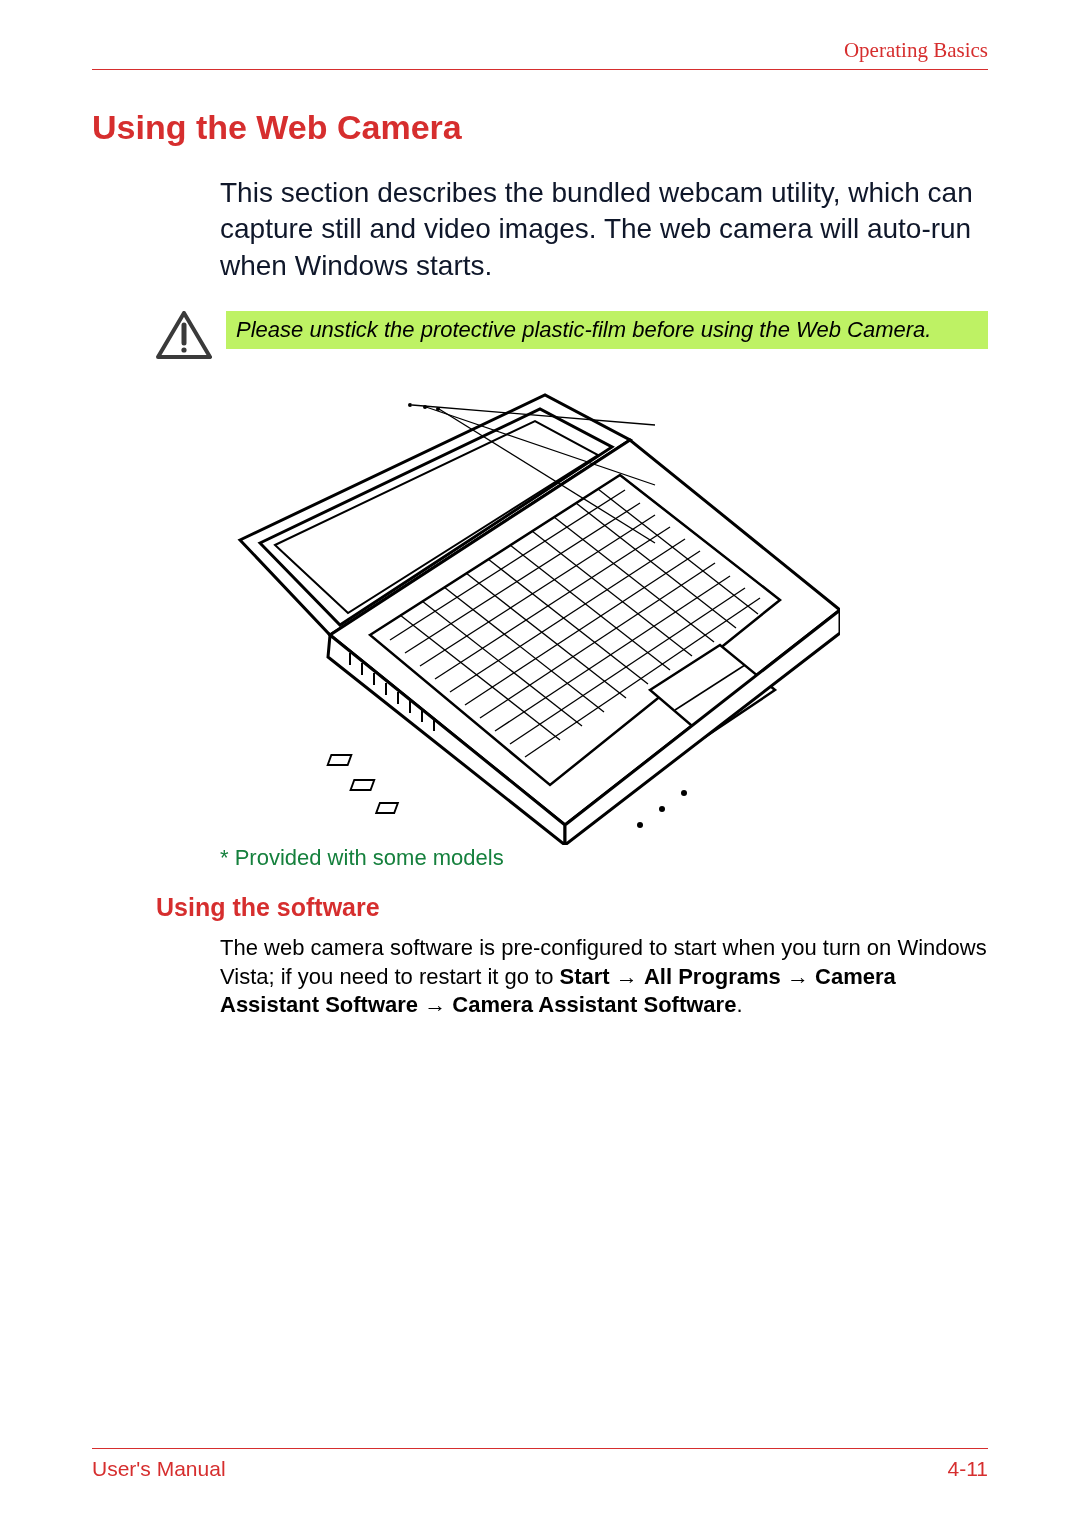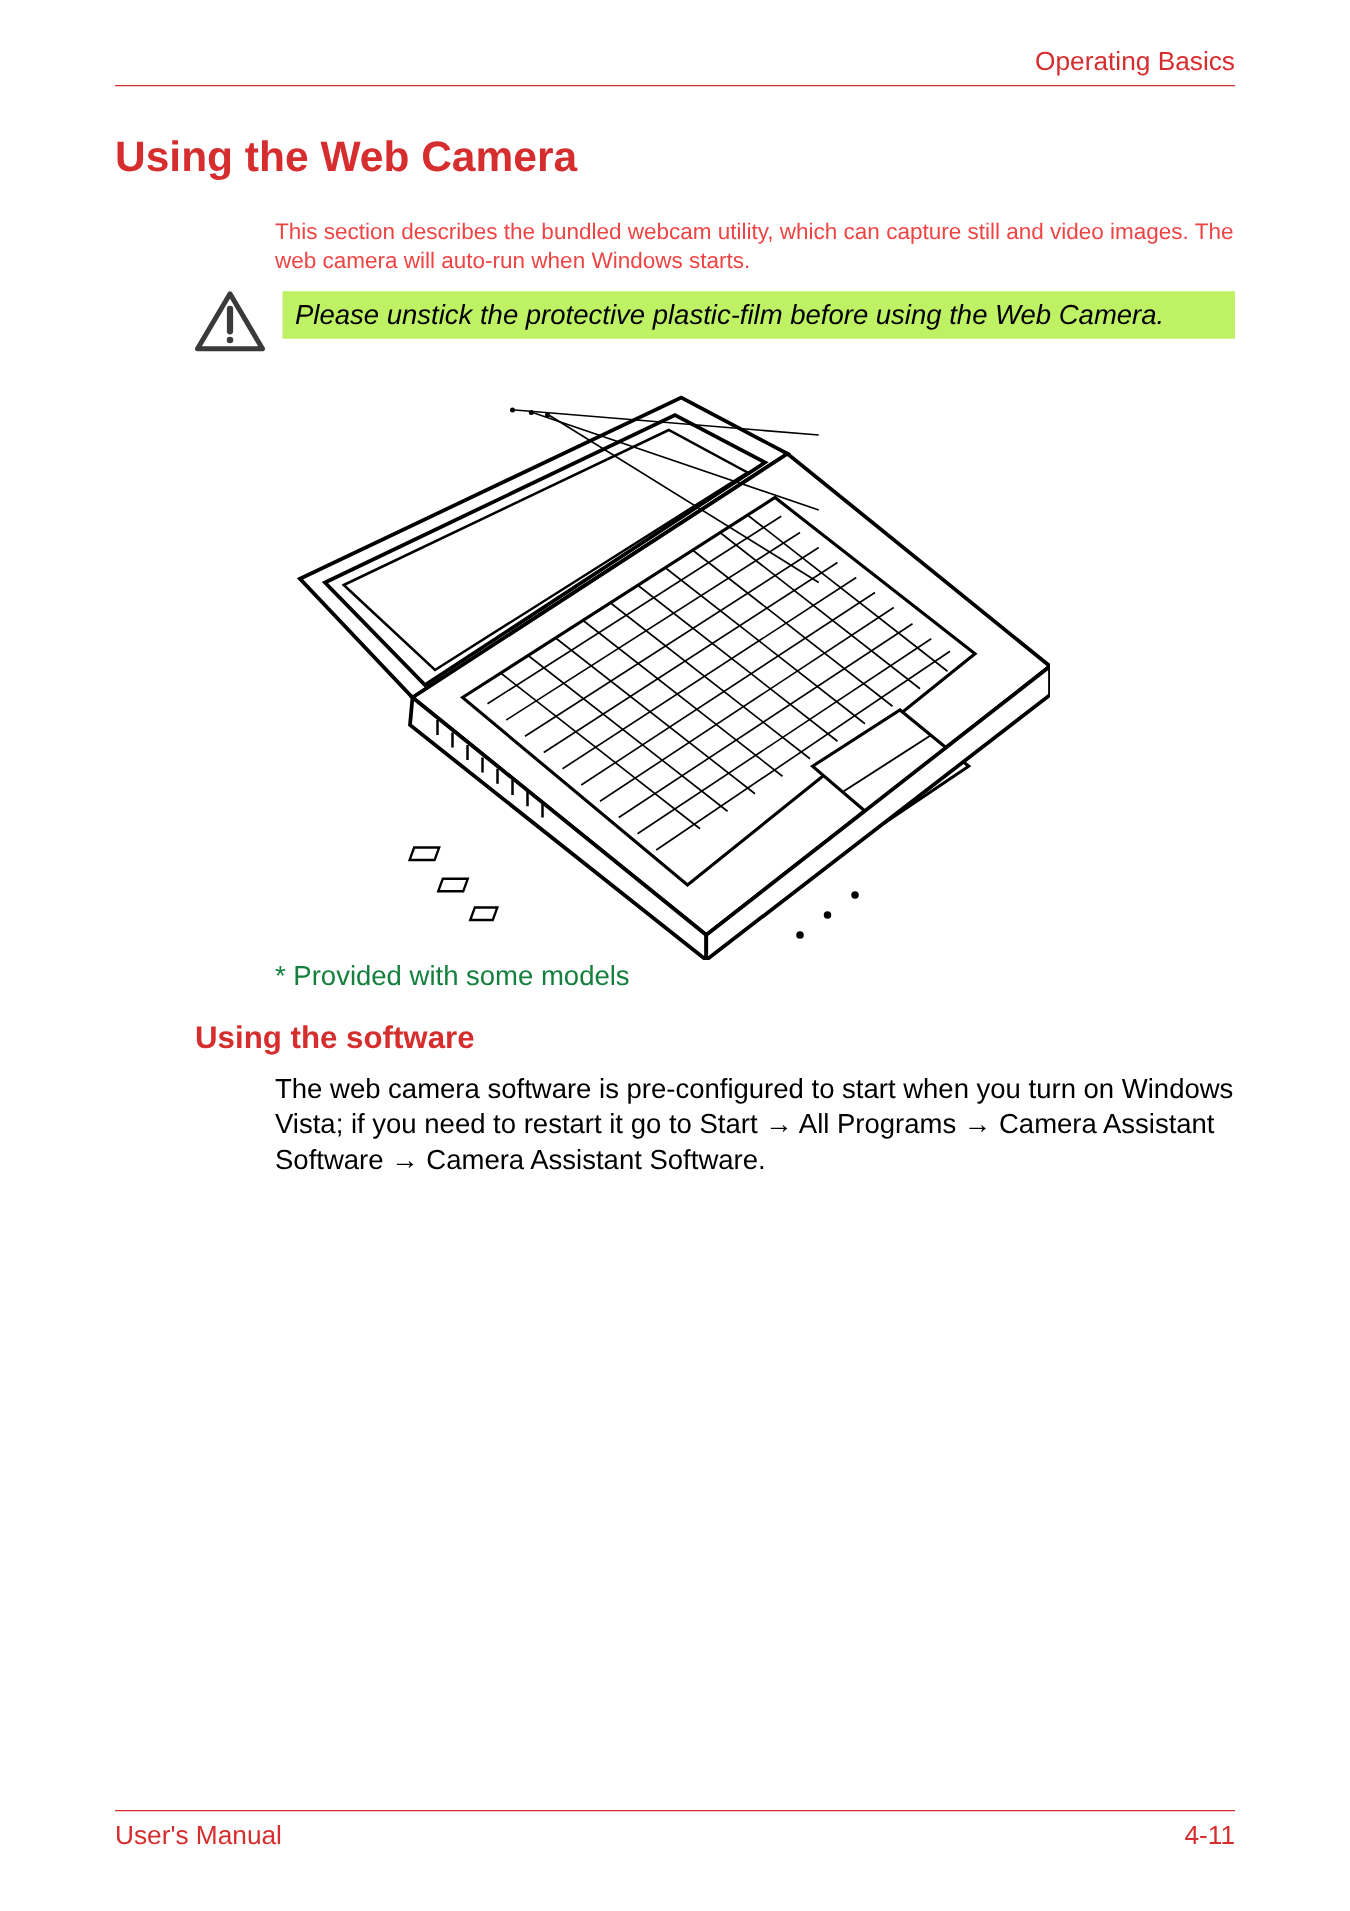--- a/index.html
+++ b/index.html
@@ -9,39 +9,40 @@
       height: 1529px;
       background: #fff;
       position: relative;
       padding: 38px 92px 50px 92px;
     }
     .header-right {
       text-align: right;
       color: #d62e2e;
       font-size: 21px;
       margin-bottom: 6px;
+      font-family: Liberation Serif, serif;
     }
     .top-rule {
       border: none;
       border-top: 1.5px solid #d62e2e;
       margin-bottom: 38px;
     }
     .h1 {
       color: #d62e2e;
       font-size: 34px;
       font-weight: bold;
       margin-bottom: 28px;
       font-family: Arial, Helvetica, sans-serif;
     }
     .intro {
-      font-size: 18px;
-      color: #ef4444;
+      font-size: 28px;
+      color: #0f172a;
       line-height: 1.3;
       margin-left: 128px;
-      margin-bottom: 12px;
+      margin-bottom: 27px;
     }
     .note-row {
       display: flex;
       align-items: flex-start;
       margin-bottom: 20px;
     }
     .note-icon {
       width: 60px;
       flex-shrink: 0;
       margin-left: 64px;
@@ -89,21 +90,21 @@
       font-weight: bold;
       margin-left: 64px;
       margin-bottom: 12px;
     }
     .body-para {
       font-size: 22px;
       color: #000;
       line-height: 1.3;
       margin-left: 128px;
     }
-    .bold { font-weight: normal; margin-top: 23px; }
+    .bold { font-weight: bold; margin-top: 23px; }
     .arrow { font-weight: normal; }
     .footer {
       position: absolute;
       bottom: 48px;
       left: 92px;
       right: 92px;
     }
     .bottom-rule {
       border: none;
       border-top: 1.5px solid #d62e2e;

